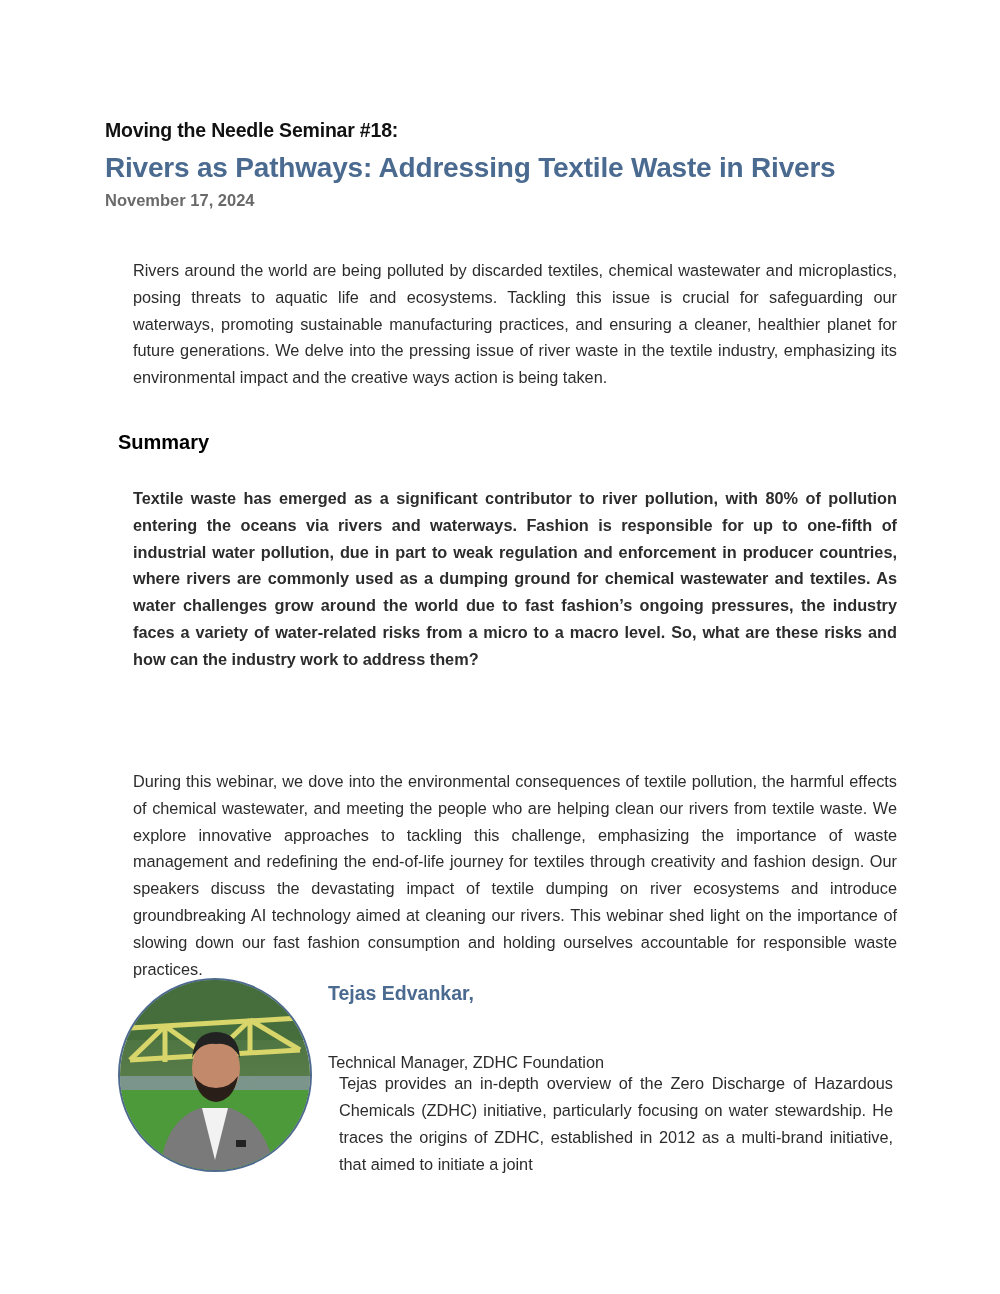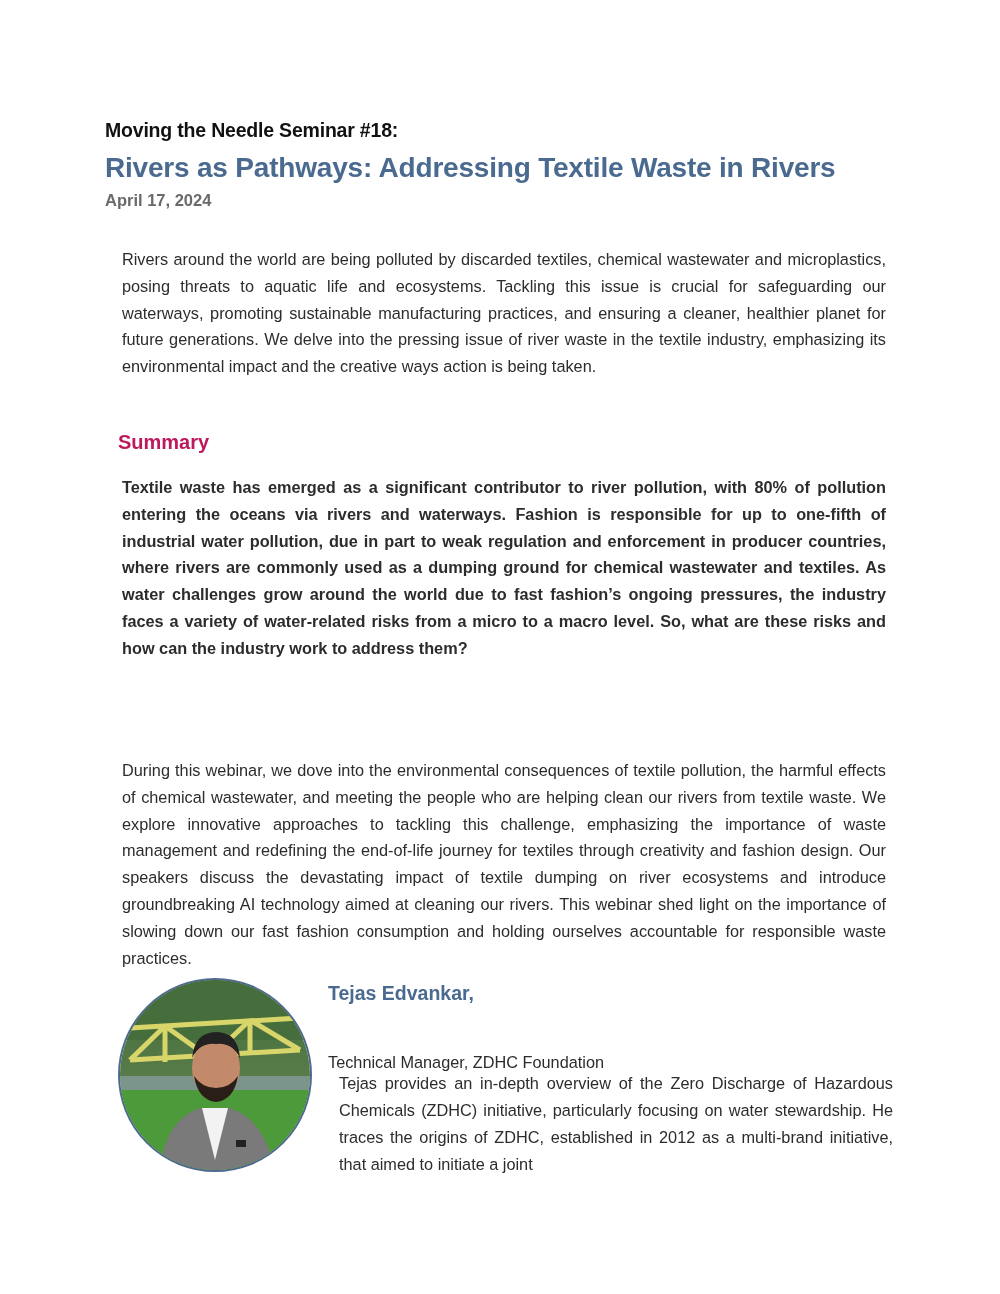--- a/index.html
+++ b/index.html
@@ -1,37 +1,37 @@
 <!DOCTYPE html>
 <html><head>
   <meta charset="utf-8">
   <style>
     html, body { margin: 0; padding: 0; background: #ffffff; }
     body { width: 1000px; height: 1294px; position: relative; overflow: hidden; font-family: "Liberation Sans", sans-serif; color: #2a2a2a; }
     .page { position: absolute; left: 0; top: 0; width: 844px; height: 1294px; }
     .kicker { position: absolute; left: 105px; top: 119px; font-size: 19.5px; font-weight: bold; color: #111111; letter-spacing: -0.2px; }
     .title { position: absolute; left: 105px; top: 152px; font-size: 28px; font-weight: bold; color: #4a6a90; letter-spacing: -0.2px; white-space: nowrap; }
     .date { position: absolute; left: 105px; top: 191px; font-size: 16.5px; font-weight: bold; color: #6a6a6a; }
-    .para { position: absolute; left: 118px; width: 764px; font-size: 16.3px; line-height: 26.8px; text-align: justify; color: #2c2c2c; margin: 4px; }
+    .para { position: absolute; left: 118px; width: 764px; font-size: 16.3px; line-height: 26.8px; text-align: justify; color: #2c2c2c; margin: 15px; }
     .intro { top: 242px; }
-    .section-title { position: absolute; left: 118px; top: 431px; font-size: 20px; font-weight: bold; color: #be185d; }
+    .section-title { position: absolute; left: 118px; top: 431px; font-size: 20px; font-weight: bold; color: #000000; }
     .summary1 { top: 470px; font-weight: bold; }
     .summary2 { top: 753px; }
     .speaker-photo { position: absolute; left: 118px; top: 978px; width: 194px; height: 194px; border-radius: 50%; border: 2px solid #4e6a8e; overflow: hidden; box-sizing: border-box; }
     .speaker-name { position: absolute; left: 328px; top: 982px; font-size: 19.5px; font-weight: bold; color: #4a6a90; }
     .speaker-role { position: absolute; left: 328px; top: 1011px; font-size: 16.3px; color: #2c2c2c; margin-top: 42px; }
     .speaker-bio { position: absolute; left: 328px; top: 1059px; width: 554px; font-size: 16.3px; line-height: 27px; text-align: justify; color: #2c2c2c; margin: 11px; }
   </style>
 </head>
 <body>
 
 <div class="page">
   <div class="kicker">Moving the Needle Seminar #18:</div>
   <div class="title">Rivers as Pathways: Addressing Textile Waste in Rivers</div>
-  <div class="date">April 17, 2024</div>
+  <div class="date">November 17, 2024</div>
 
   <p class="para intro">Rivers around the world are being polluted by discarded textiles, chemical wastewater and microplastics, posing threats to aquatic life and ecosystems. Tackling this issue is crucial for safeguarding our waterways, promoting sustainable manufacturing practices, and ensuring a cleaner, healthier planet for future generations. We delve into the pressing issue of river waste in the textile industry, emphasizing its environmental impact and the creative ways action is being taken.</p>
 
   <div class="section-title">Summary</div>
   <p class="para summary1">Textile waste has emerged as a significant contributor to river pollution, with 80% of pollution entering the oceans via rivers and waterways. Fashion is responsible for up to one-fifth of industrial water pollution, due in part to weak regulation and enforcement in producer countries, where rivers are commonly used as a dumping ground for chemical wastewater and textiles. As water challenges grow around the world due to fast fashion’s ongoing pressures, the industry faces a variety of water-related risks from a micro to a macro level. So, what are these risks and how can the industry work to address them?</p>
   <p class="para summary2">During this webinar, we dove into the environmental consequences of textile pollution, the harmful effects of chemical wastewater, and meeting the people who are helping clean our rivers from textile waste. We explore innovative approaches to tackling this challenge, emphasizing the importance of waste management and redefining the end-of-life journey for textiles through creativity and fashion design. Our speakers discuss the devastating impact of textile dumping on river ecosystems and introduce groundbreaking AI technology aimed at cleaning our rivers. This webinar shed light on the importance of slowing down our fast fashion consumption and holding ourselves accountable for responsible waste practices.</p>
 
   <div class="speaker-photo" title="Portrait of Tejas Edvankar">
     <svg width="190" height="190" viewBox="0 0 190 190">
       <defs>

